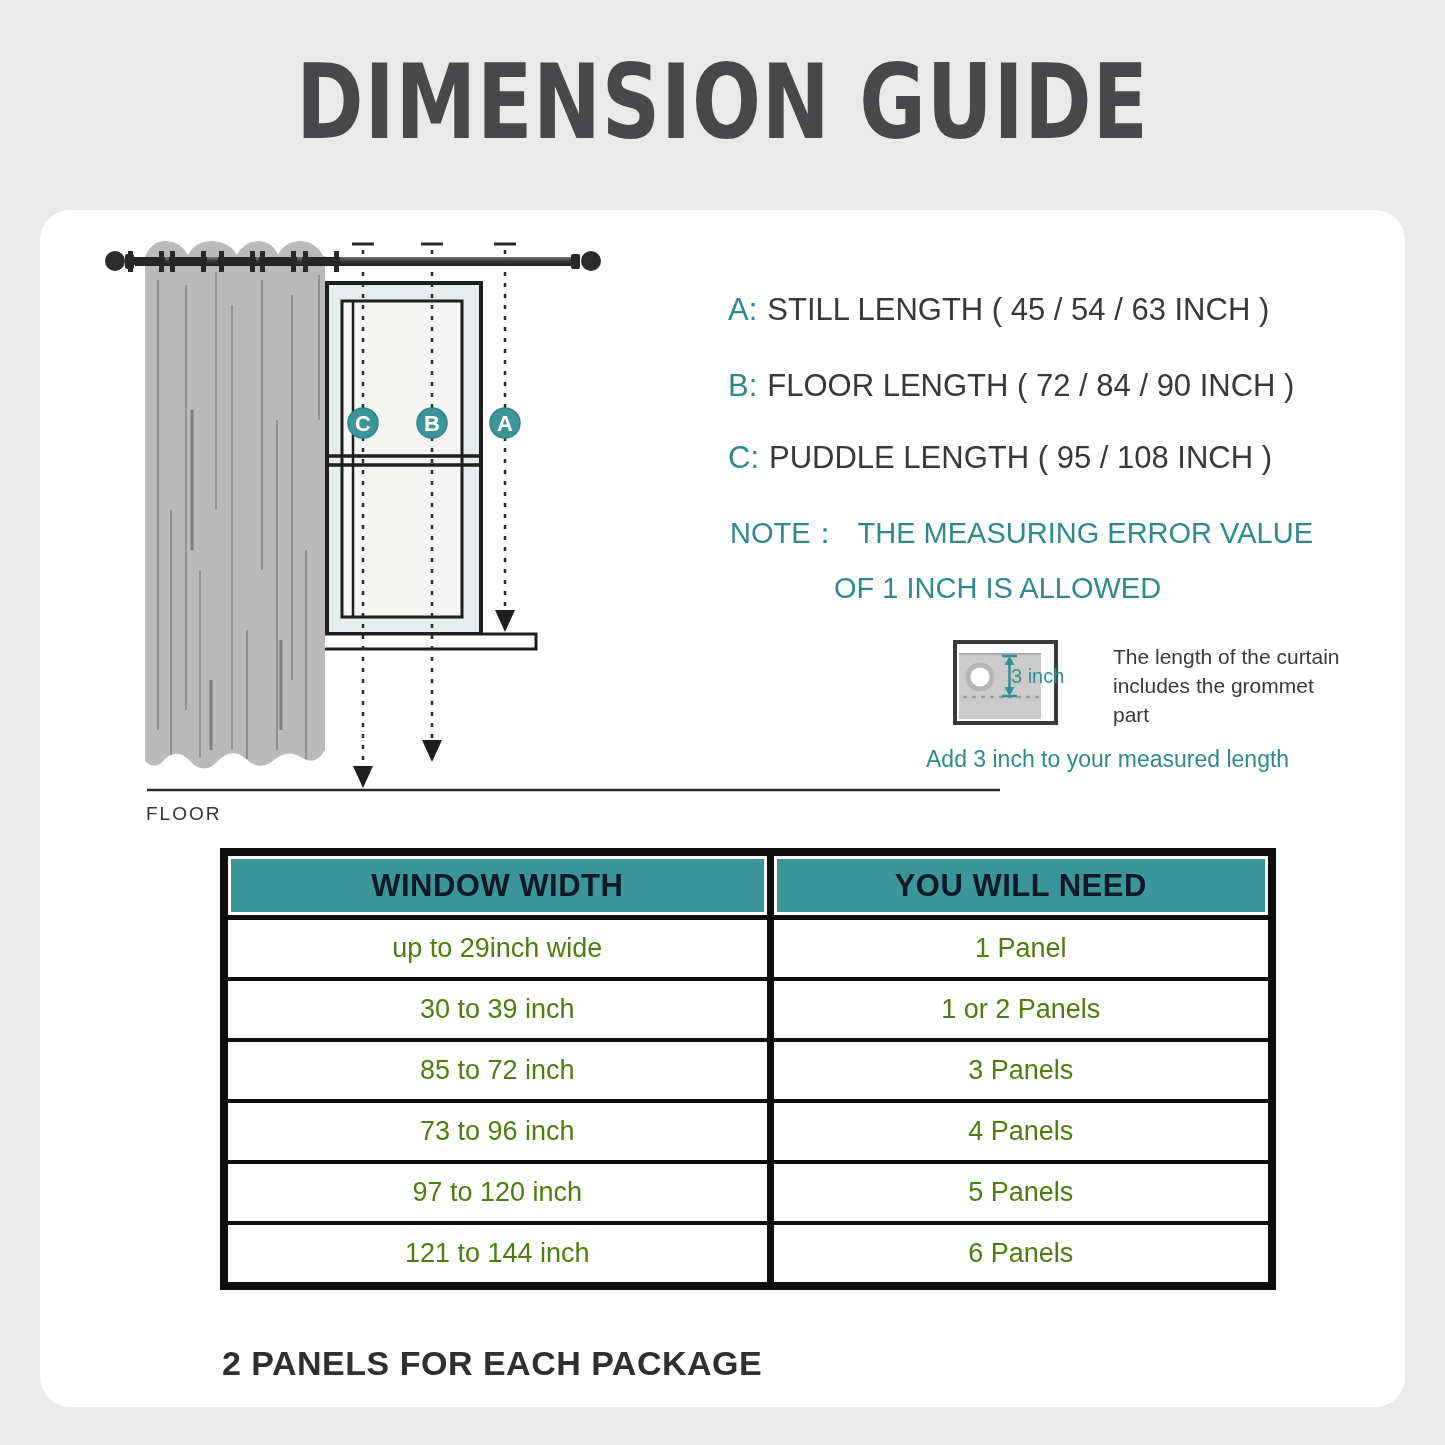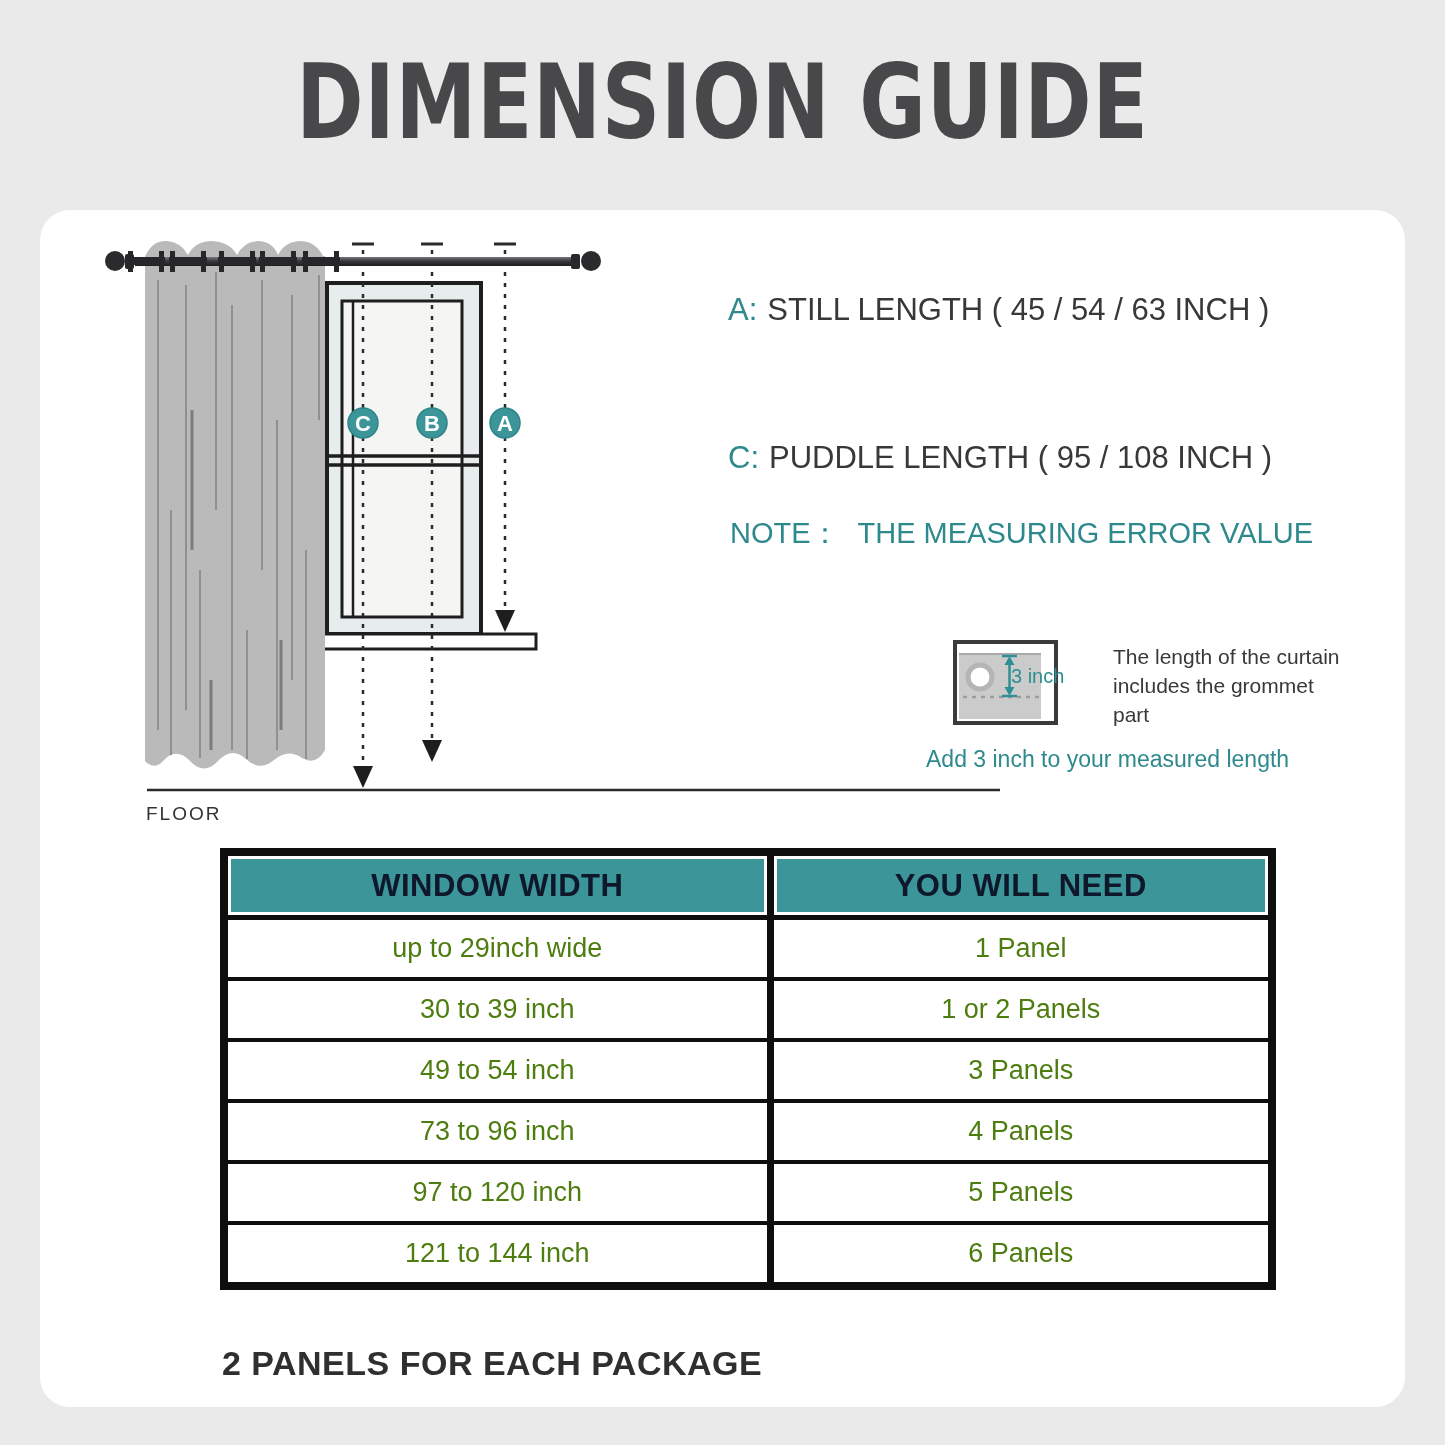--- a/index.html
+++ b/index.html
@@ -178,28 +178,32 @@
       <text x="465" y="221">A</text>
     </g>
 
     <line x1="107" y1="580" x2="960" y2="580" stroke="#2b2b2b" stroke-width="2.5"></line>
     <text x="106" y="610" font-size="19" letter-spacing="2" fill="#333333" font-family="Liberation Sans, DejaVu Sans, sans-serif">FLOOR</text>
   </svg>
 
   <div class="len-line len-a">
     <span class="len-key">A:</span><span>STILL LENGTH ( 45 / 54 / 63 INCH )</span>
   </div>
+  <div class="len-line len-b">
+    <span class="len-key">B:</span><span>FLOOR LENGTH ( 72 / 84 / 90 INCH )</span>
+  </div>
   <div class="len-line len-c">
     <span class="len-key">C:</span><span>PUDDLE LENGTH ( 95 / 108 INCH )</span>
   </div>
 
   <div class="note">
     <div class="note-l1">
       <span class="note-label">NOTE：</span><span>THE MEASURING ERROR VALUE</span>
     </div>
+    <div class="note-l2">OF 1 INCH IS ALLOWED</div>
   </div>
 
   <div class="grommet-fig">
     <svg width="105" height="85" viewBox="0 0 105 85">
       <rect x="2" y="2" width="101" height="81" fill="#ffffff" stroke="#3a3a3c" stroke-width="4"></rect>
       <rect x="6" y="14" width="82" height="65" fill="#cbcbcb"></rect>
       <line x1="6" y1="14" x2="88" y2="14" stroke="#a9a9a9" stroke-width="2"></line>
       <circle cx="27" cy="37" r="12" fill="#ffffff" stroke="#b5b5b5" stroke-width="5"></circle>
       <line x1="10" y1="57" x2="86" y2="57" stroke="#9b9b9b" stroke-width="2.5" stroke-dasharray="4 5"></line>
       <g stroke="#2f8f93" stroke-width="2.5" fill="#2f8f93">
@@ -229,21 +233,21 @@
     <tbody>
       <tr>
         <td>up to 29inch wide</td>
         <td class="col2">1 Panel</td>
       </tr>
       <tr>
         <td>30 to 39 inch</td>
         <td class="col2">1 or 2 Panels</td>
       </tr>
       <tr>
-        <td>49 to 54 inch</td>
+        <td>85 to 72 inch</td>
         <td class="col2">3 Panels</td>
       </tr>
       <tr>
         <td>73 to 96 inch</td>
         <td class="col2">4 Panels</td>
       </tr>
       <tr>
         <td>97 to 120 inch</td>
         <td class="col2">5 Panels</td>
       </tr>

